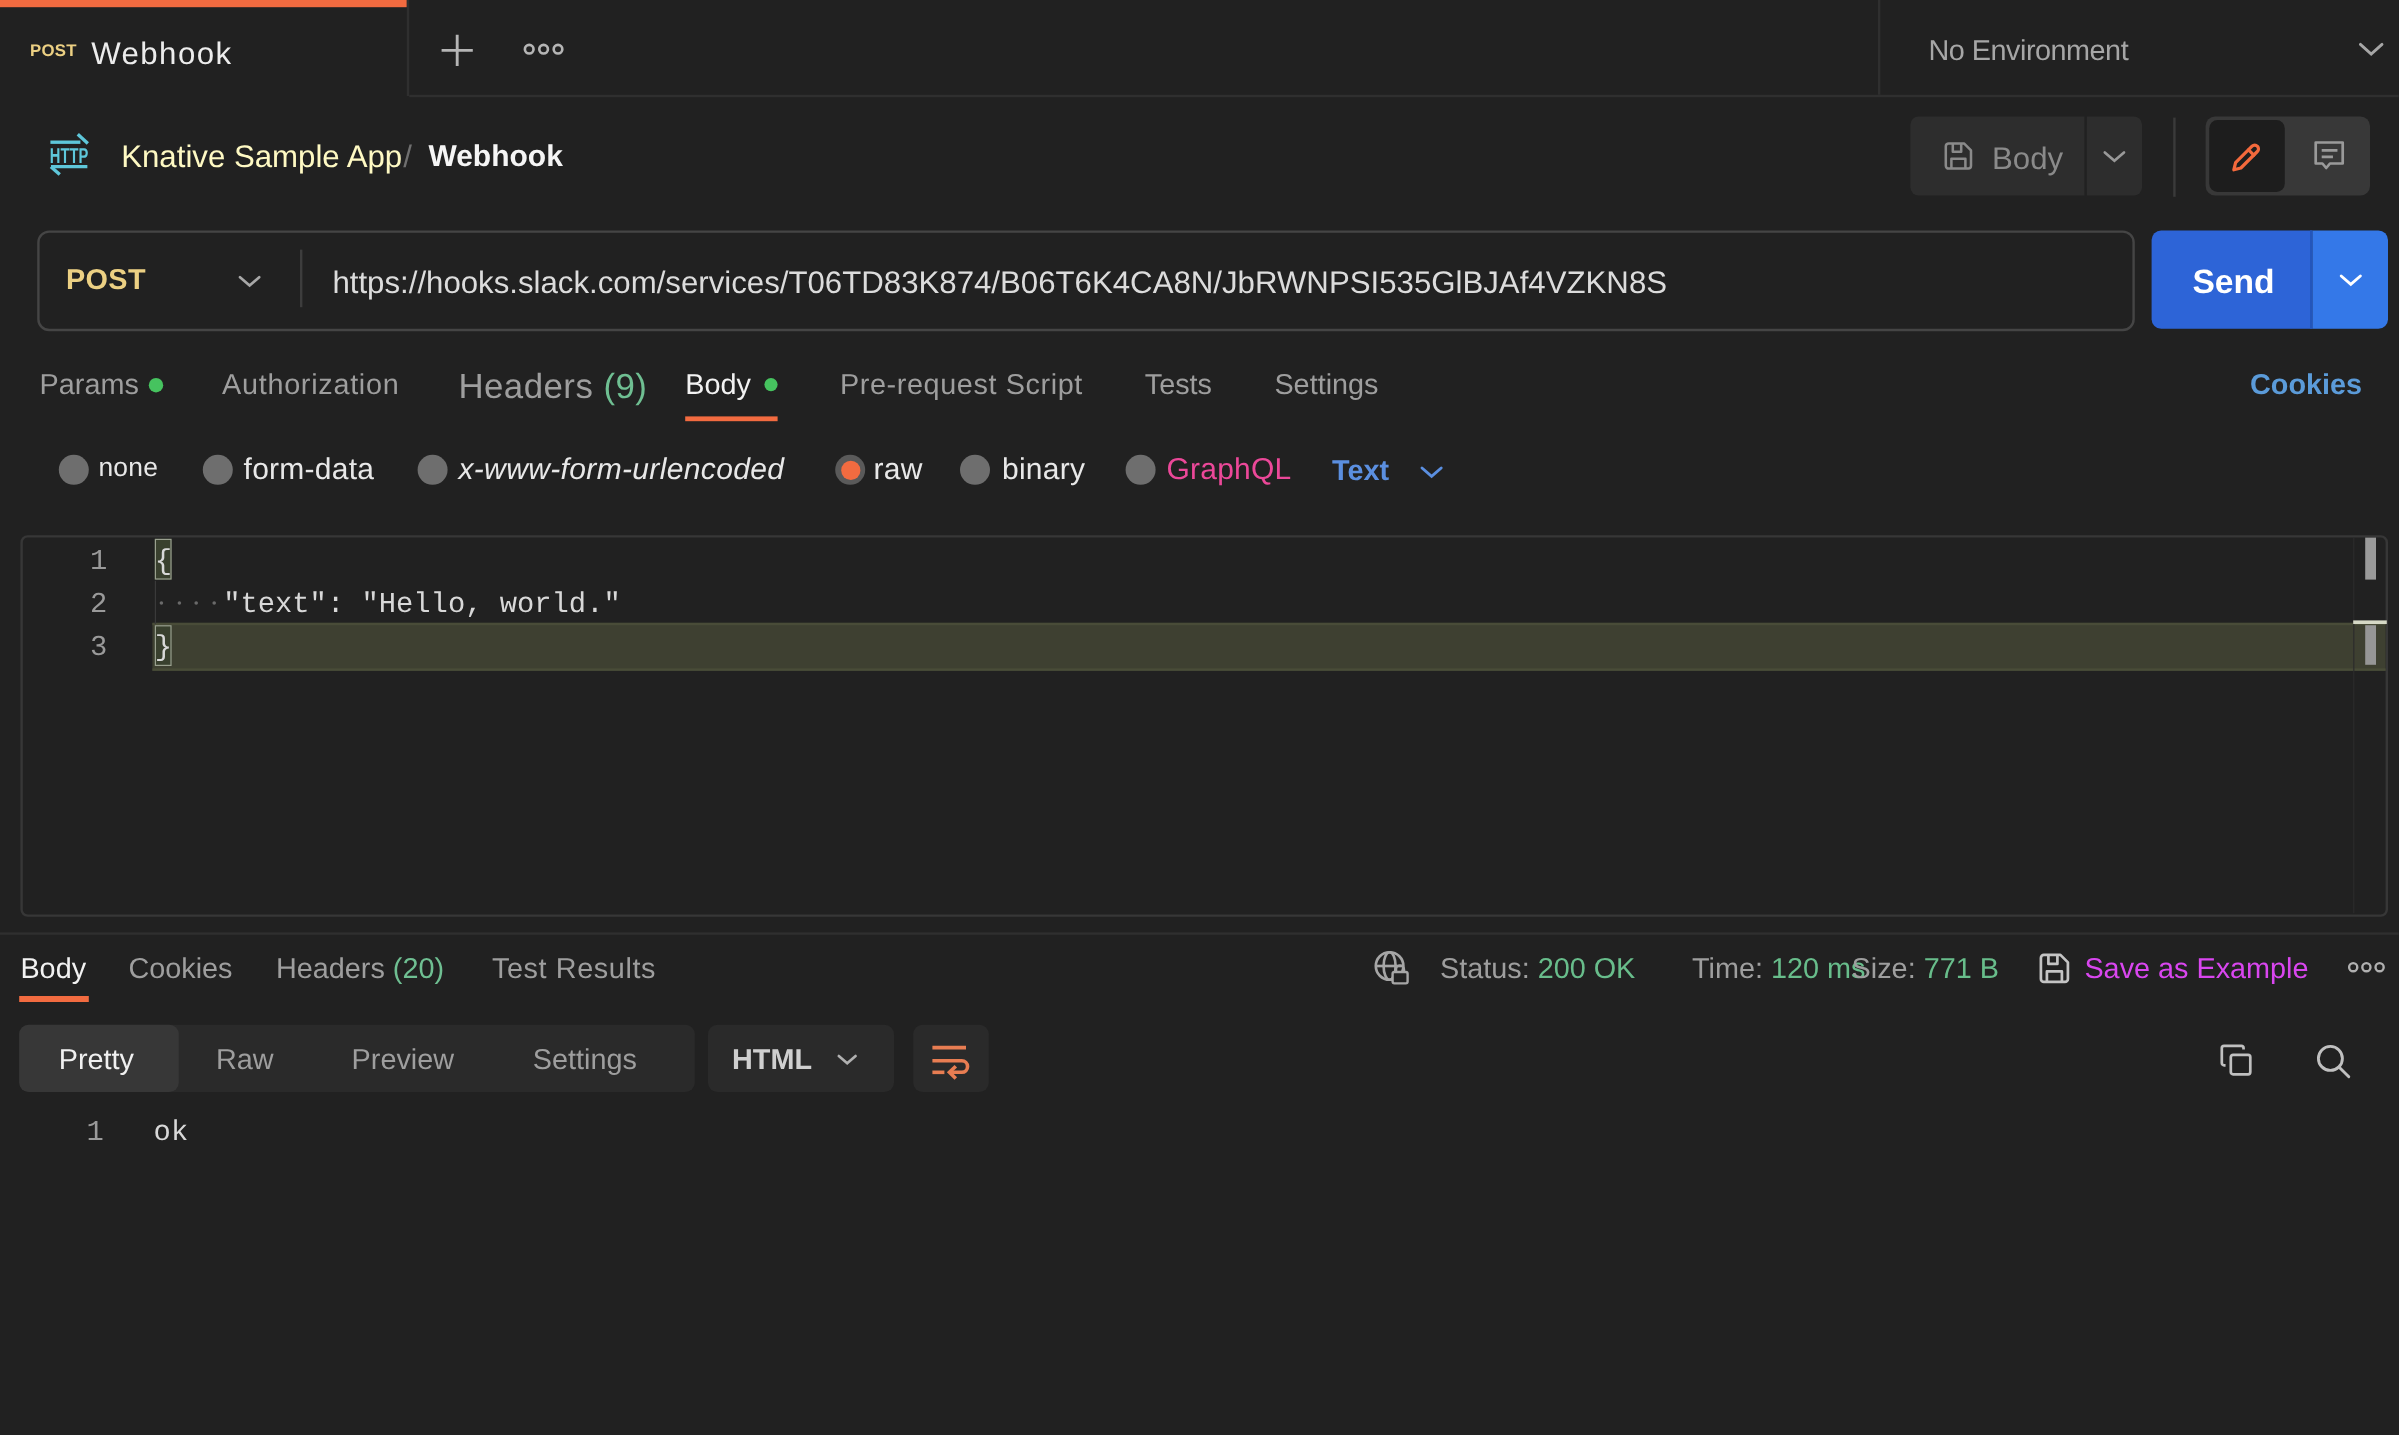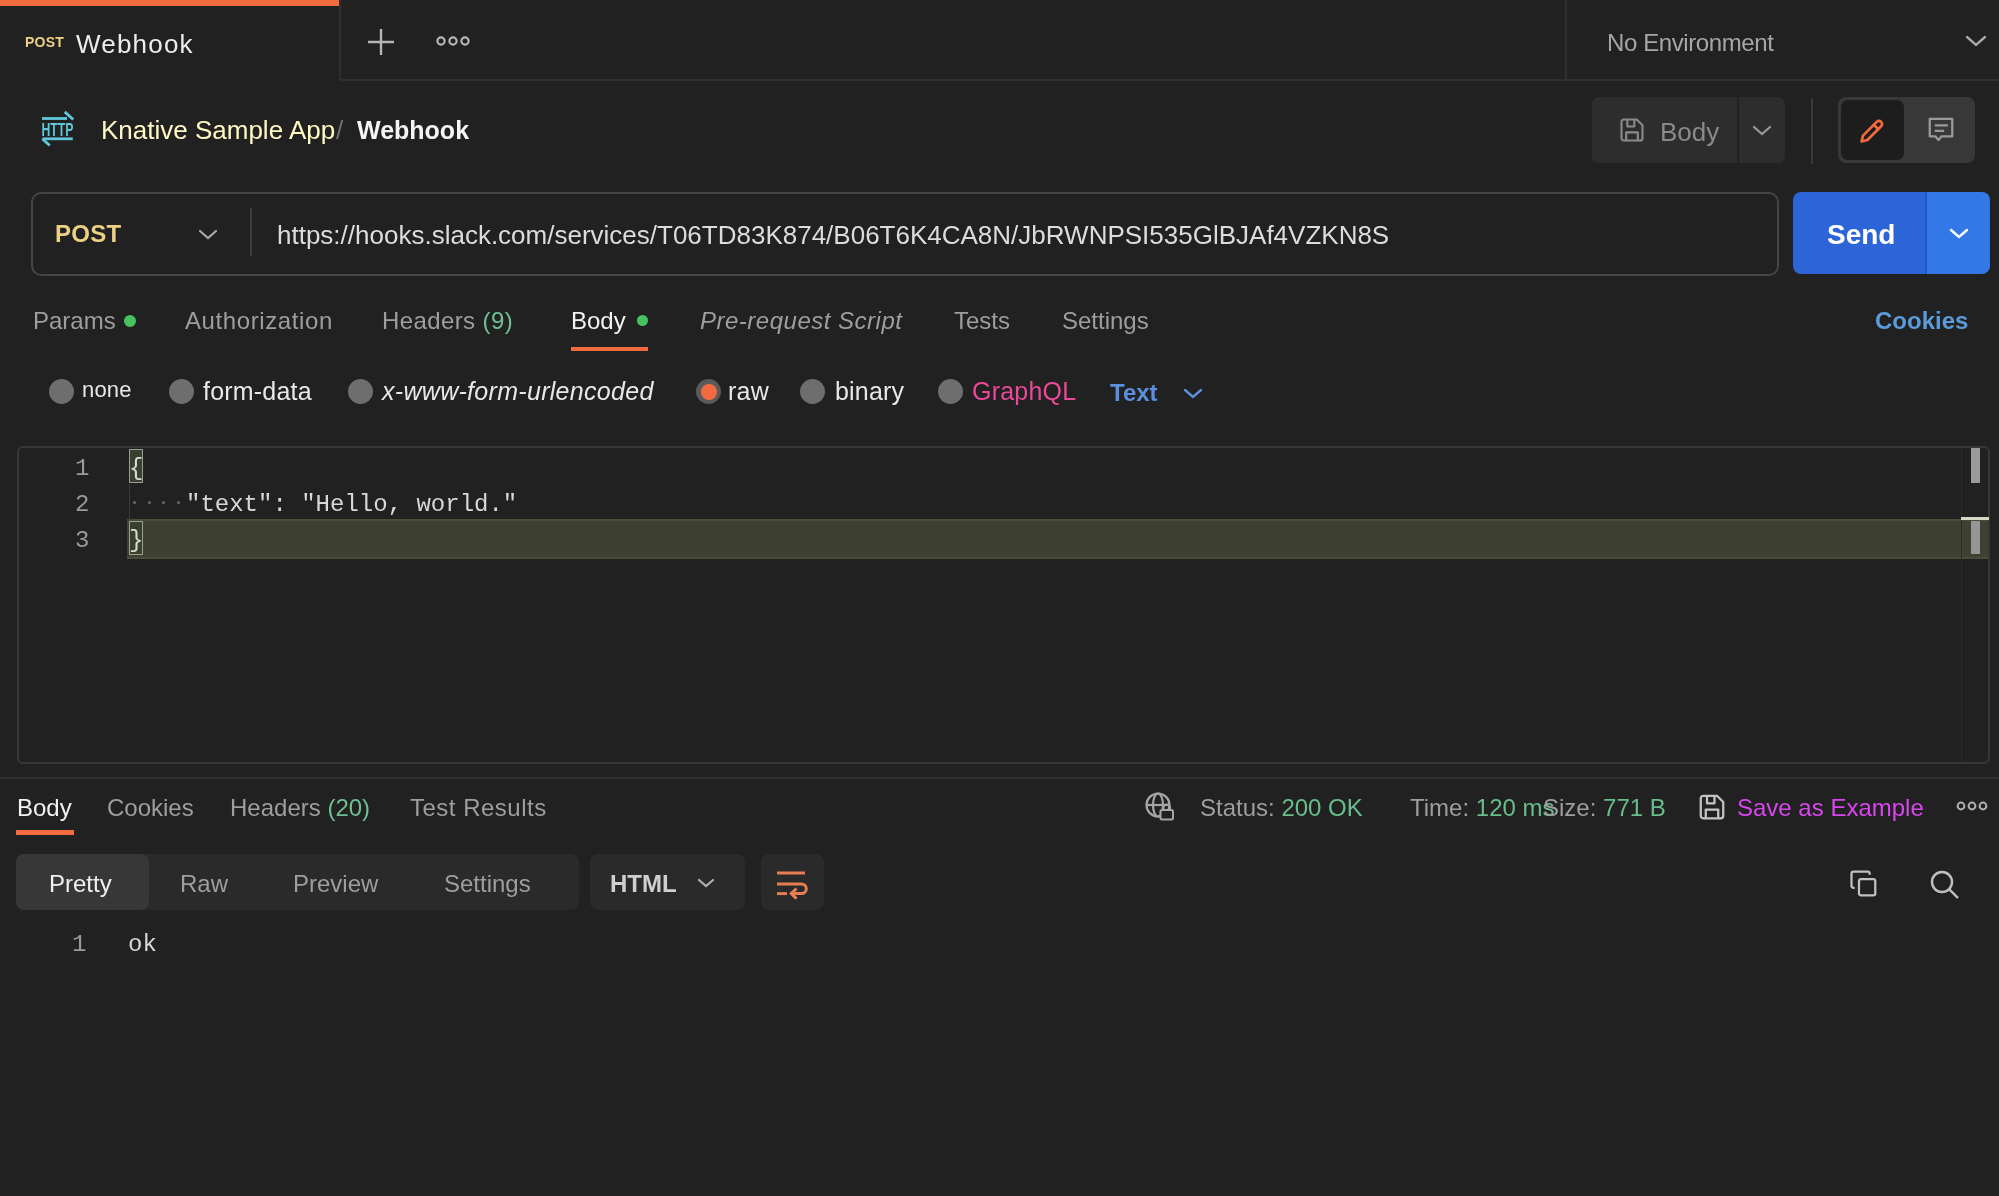--- a/index.html
+++ b/index.html
@@ -91,25 +91,25 @@
 <div class="abs" style="left:1927px;top:192px;width:63px;height:82px;background:#3478e8;border-radius:0 8px 8px 0;"></div>
 <div class="abs" style="left:1925px;top:192px;width:2px;height:82px;background:#2356bb;"></div>
 <div class="txt" style="left:1827px;top:219px;font-size:28px;font-weight:bold;color:#fff;">Send</div>
 <svg width="20" height="11" viewBox="0 0 20 11" style="left:1949px;top:228px;">
   <path d="M2 2 L10 9 L18 2" stroke="#fff" stroke-width="2.4" fill="none" stroke-linecap="round"></path>
 </svg>
 
 <div class="txt" style="left:33px;top:307px;font-size:24px;color:#9e9e9e;">Params</div>
 <div class="abs" style="left:124px;top:315px;width:12px;height:12px;border-radius:50%;background:#46c35f;"></div>
 <div class="txt" style="left:185px;top:307px;font-size:24px;color:#9e9e9e;letter-spacing:0.6px;">Authorization</div>
-<div class="txt" style="left:382px;top:307px;font-size:24px;color:#9e9e9e;letter-spacing:0.4px;text-align:center;">Headers <span style="color:#6fbf92">(9)</span></div>
+<div class="txt" style="left:382px;top:307px;font-size:29px;color:#9e9e9e;letter-spacing:0.4px;text-align:center;">Headers <span style="color:#6fbf92">(9)</span></div>
 <div class="txt" style="left:571px;top:307px;font-size:24px;color:#f2f2f2;">Body</div>
 <div class="abs" style="left:637px;top:315px;width:11px;height:11px;border-radius:50%;background:#46c35f;"></div>
 <div class="abs" style="left:571px;top:347px;width:77px;height:4px;background:#f26b40;"></div>
-<div class="txt" style="left:700px;top:307px;font-size:24px;color:#9e9e9e;letter-spacing:0.5px;font-style:italic;">Pre-request Script</div>
+<div class="txt" style="left:700px;top:307px;font-size:24px;color:#9e9e9e;letter-spacing:0.5px;">Pre-request Script</div>
 <div class="txt" style="left:954px;top:307px;font-size:24px;color:#9e9e9e;">Tests</div>
 <div class="txt" style="left:1062px;top:307px;font-size:24px;color:#9e9e9e;">Settings</div>
 <div class="txt" style="left:1875px;top:307px;font-size:24px;font-weight:bold;color:#5b9bd9;">Cookies</div>
 
 <div class="abs" style="left:49px;top:379px;width:25px;height:25px;border-radius:50%;background:#6e6e6e;"></div>
 <div class="txt" style="left:82px;top:377px;font-size:22px;color:#e8e8e8;letter-spacing:0.2px;">none</div>
 <div class="abs" style="left:169px;top:379px;width:25px;height:25px;border-radius:50%;background:#6e6e6e;"></div>
 <div class="txt" style="left:203px;top:377px;font-size:25px;color:#e8e8e8;letter-spacing:0.2px;">form-data</div>
 <div class="abs" style="left:348px;top:379px;width:25px;height:25px;border-radius:50%;background:#6e6e6e;"></div>
 <div class="txt" style="left:382px;top:377px;font-size:25px;color:#e8e8e8;letter-spacing:0.3px;font-style:italic;">x-www-form-urlencoded</div>

